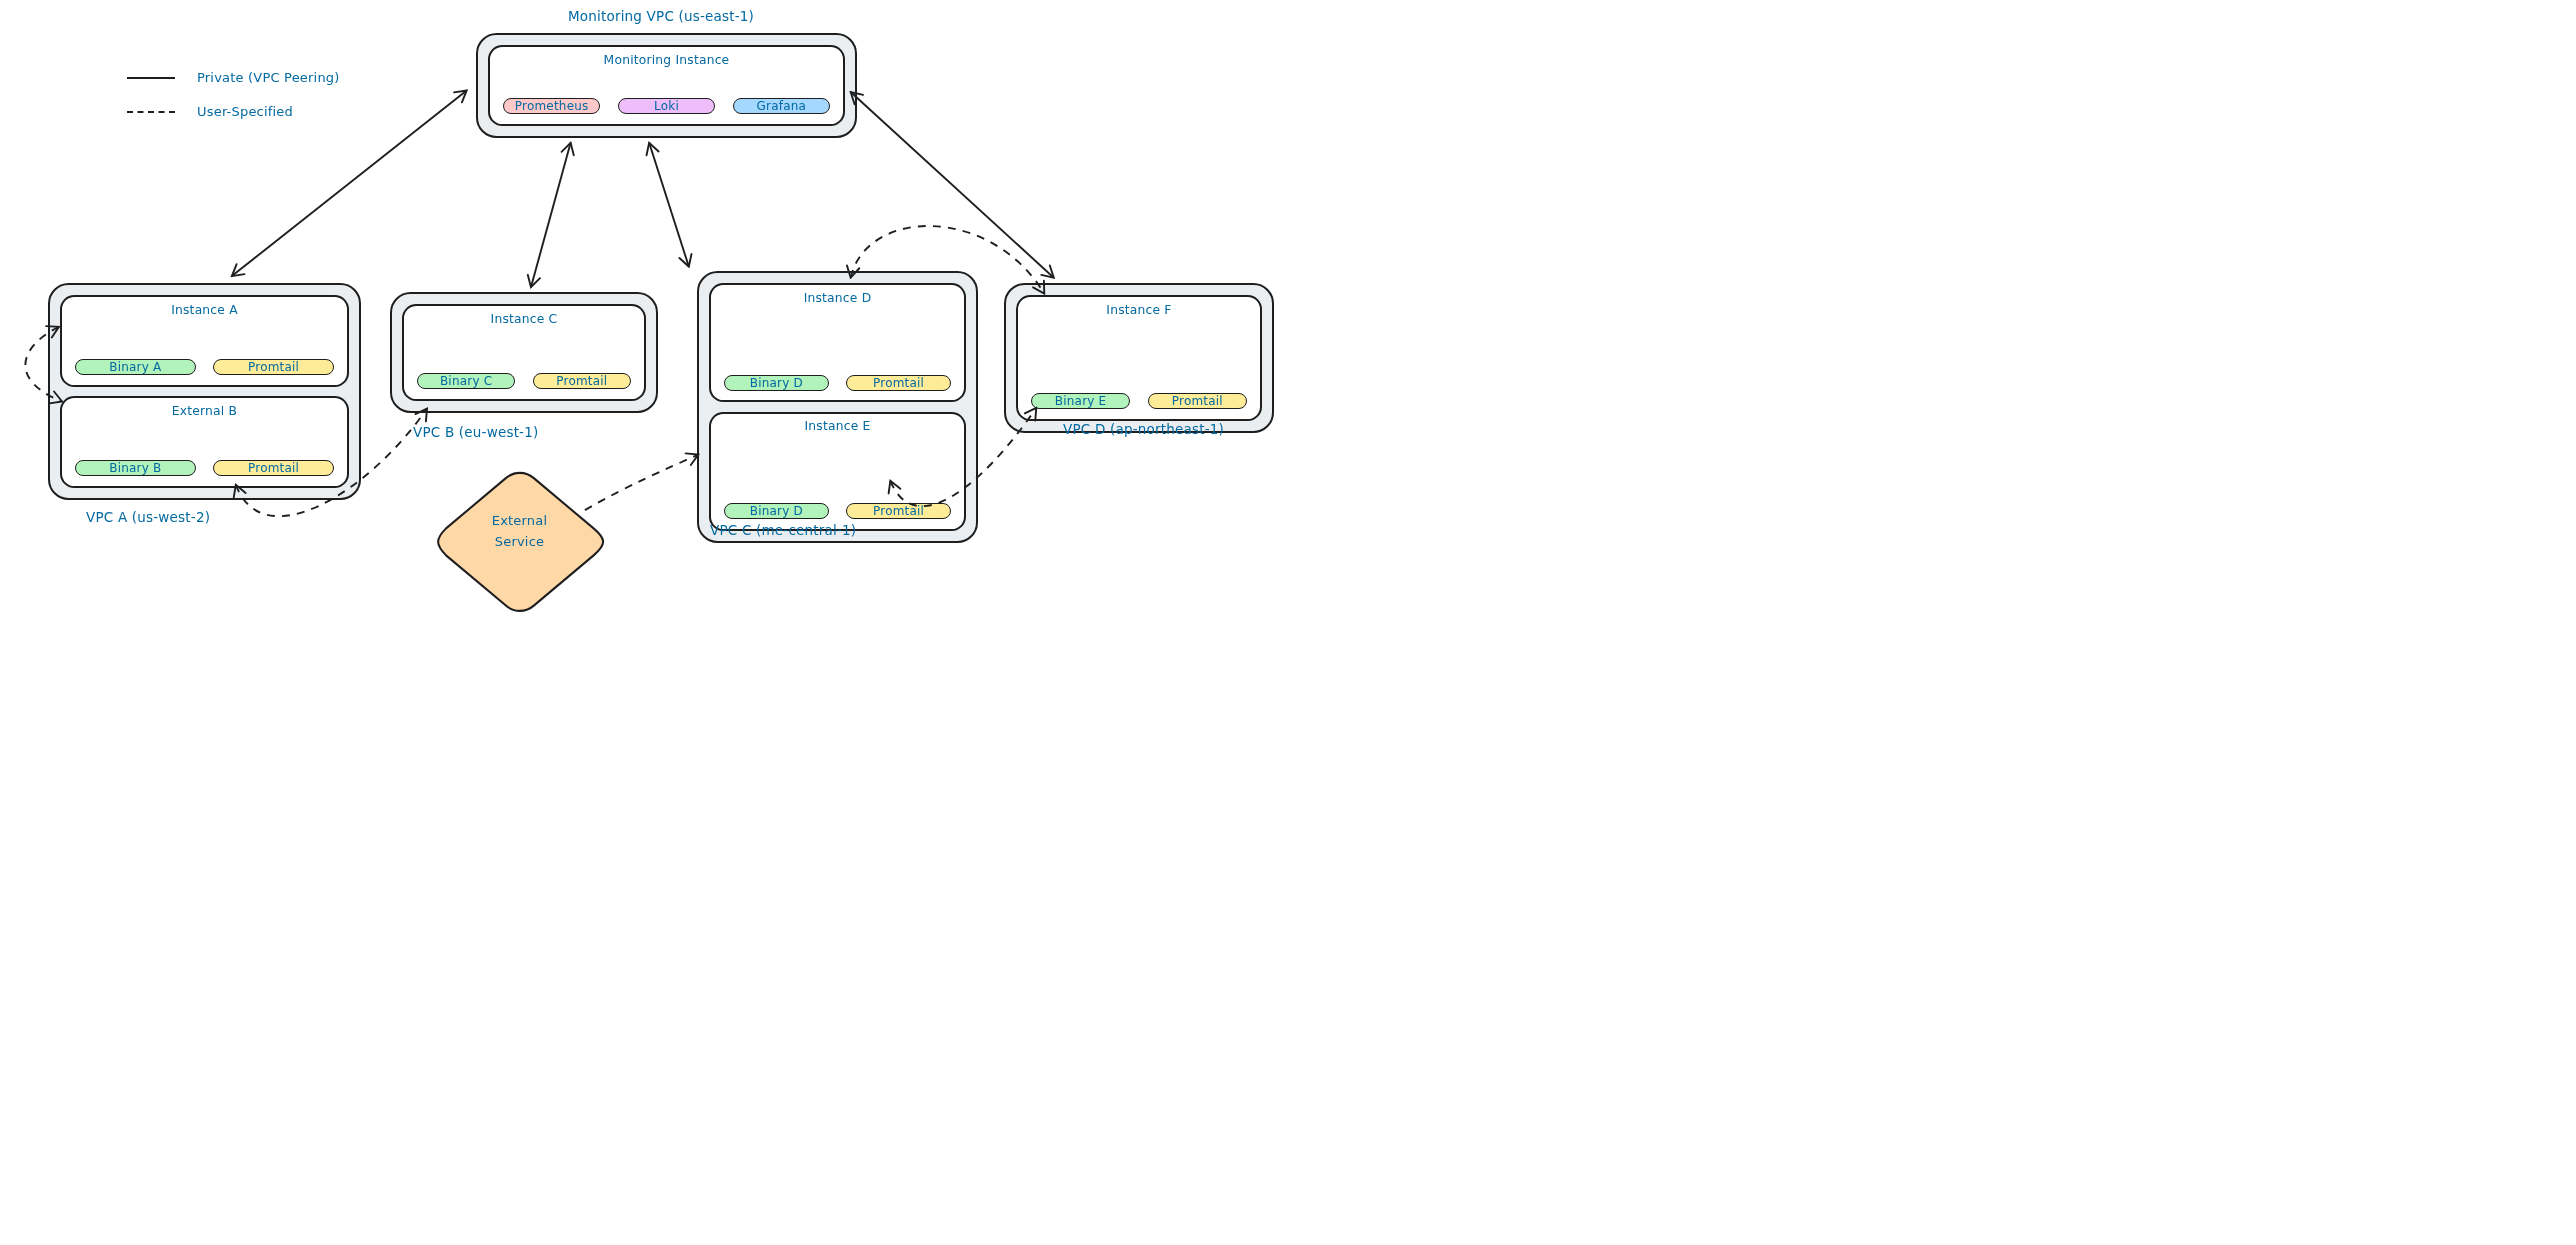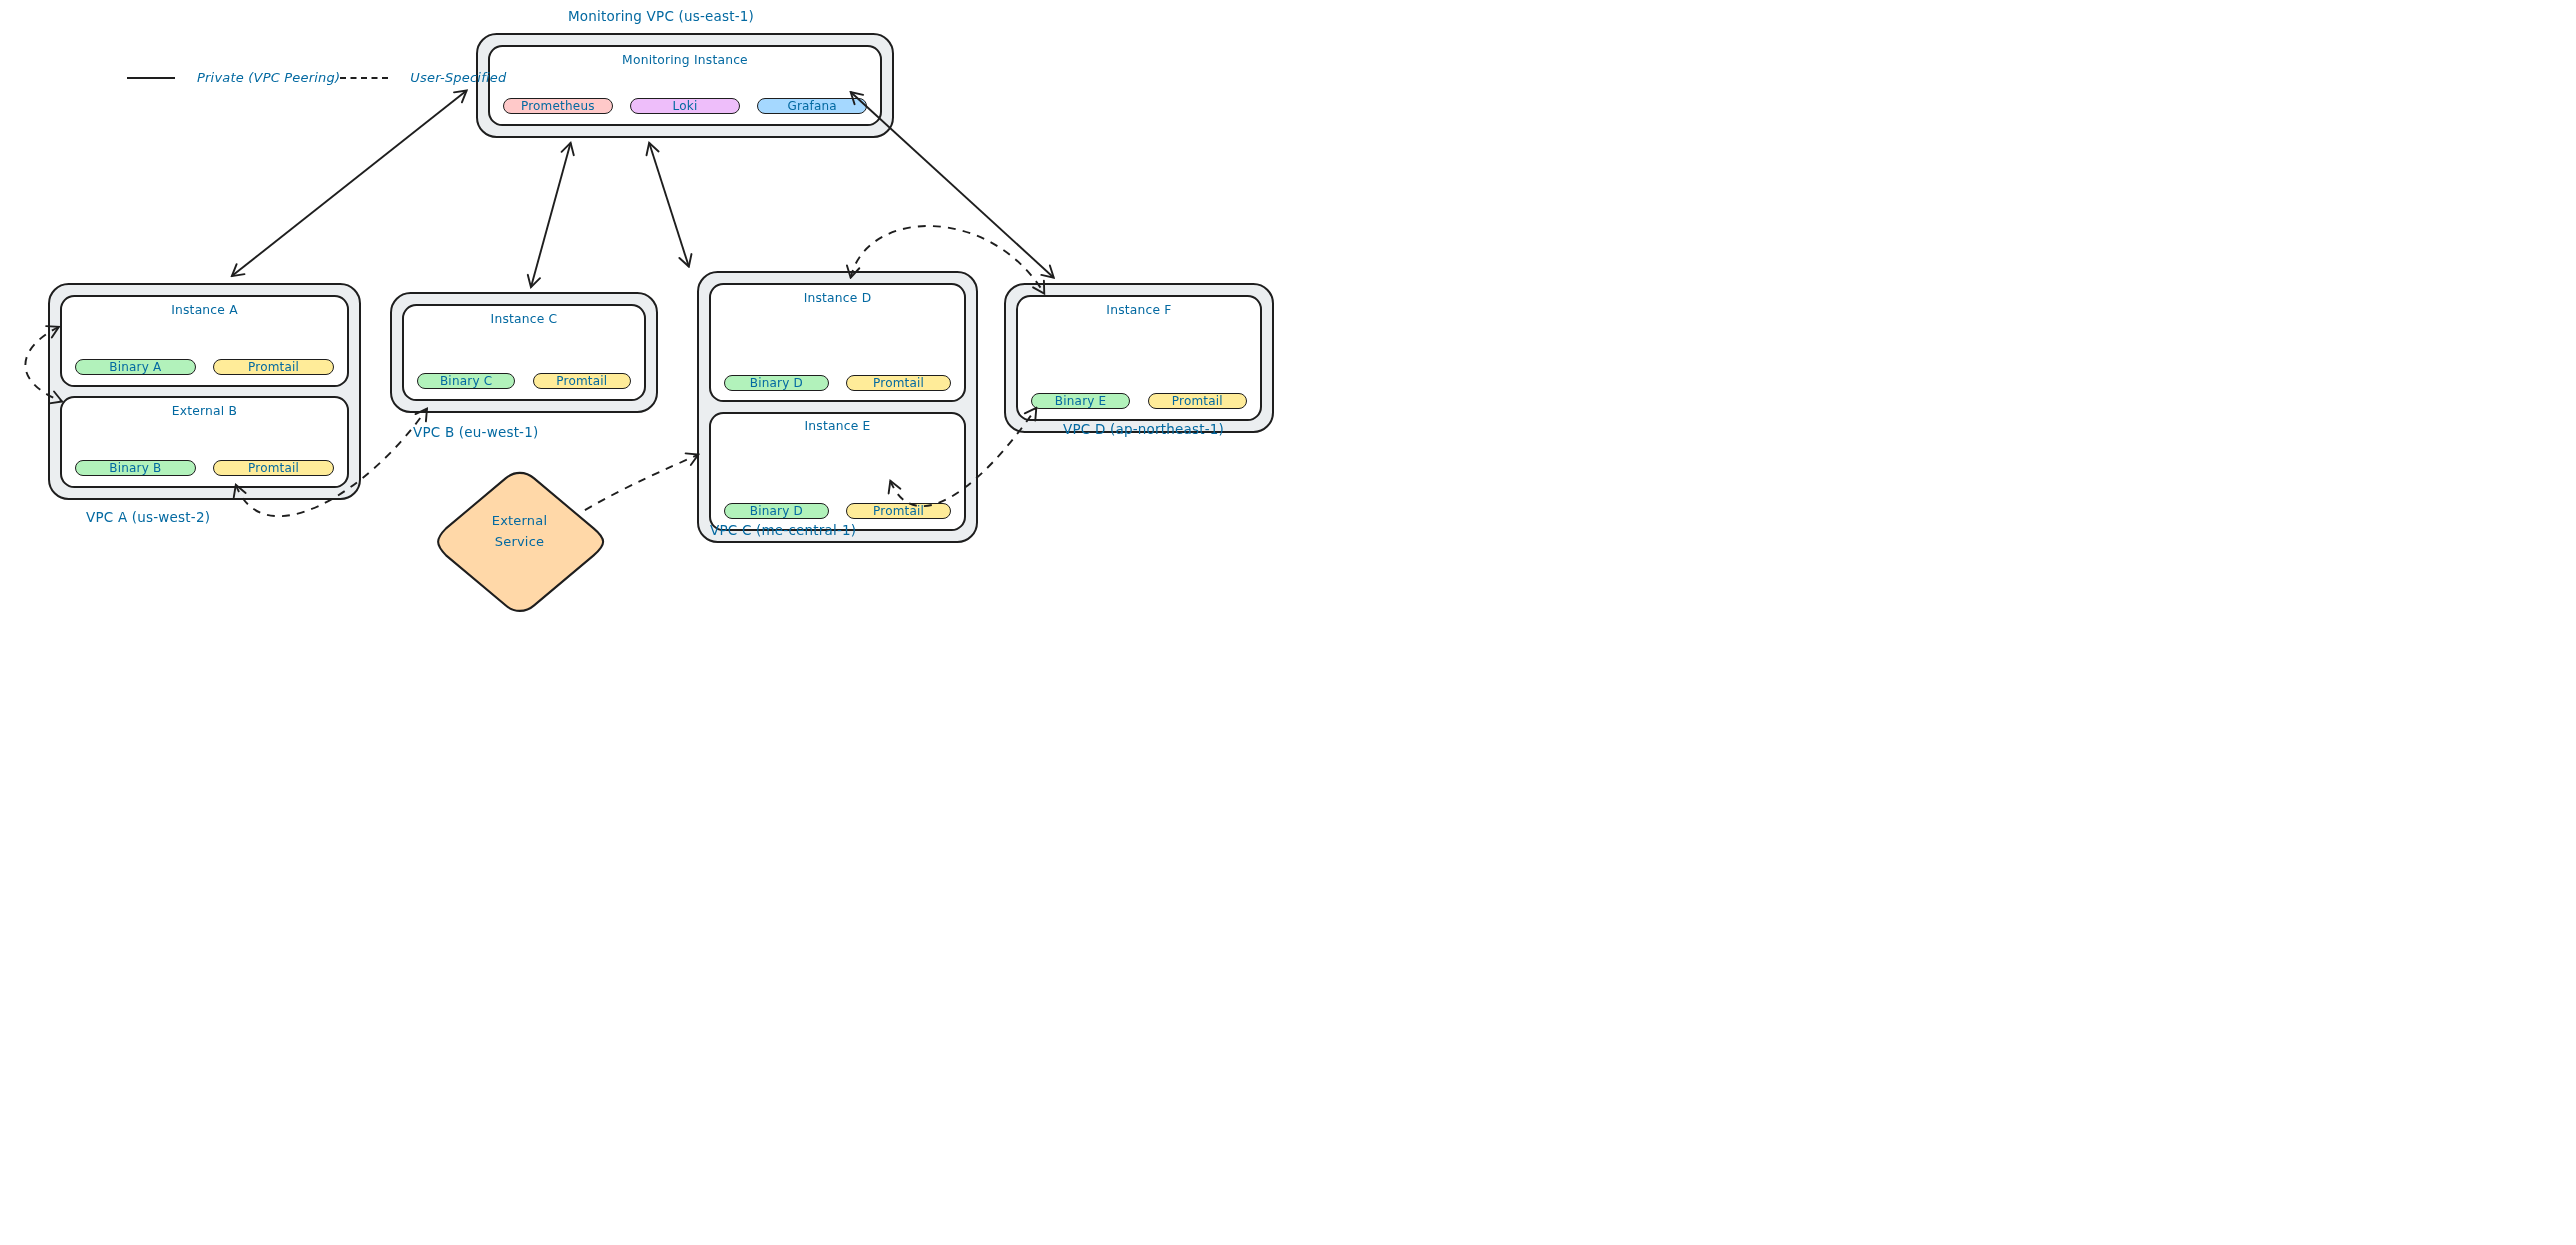--- a/index.html
+++ b/index.html
@@ -20,36 +20,36 @@
   .chips{display:flex;flex:1;gap:17.5px;align-items:flex-end;justify-content:center;min-height:0;}
   .chip{
     flex:1;border:1.7px solid #1e1e1e;border-radius:10.3px;display:flex;align-items:center;justify-content:center;
     font-size:12px;letter-spacing:0.2px;font-weight:500;min-height:0;
   }
   .c-green{background:#b2f2bb;}
   .c-yellow{background:#ffec99;}
   .c-pink{background:#ffc9c9;}
   .c-purple{background:#eebefa;}
   .c-blue{background:#a5d8ff;}
-  .legend{position:absolute;left:127px;top:70px;display:flex;font-style:italic;}
+  .legend{position:absolute;left:127px;top:70px;display:flex;flex-direction:column;gap:19px;}
   .legend .row{display:flex;align-items:center;gap:22px;}
   .legend .sample{width:48px;height:0;border-top:2.4px solid #1e1e1e;}
   .legend .sample.dash{border-top-style:dashed;}
   .legend .ltext{font-size:13px;letter-spacing:0.2px;font-weight:500;white-space:nowrap;}
   svg.arrows{position:absolute;left:0;top:0;width:1288px;height:622px;pointer-events:none;}
   .ext-label{position:absolute;text-align:center;font-size:13px;letter-spacing:0.2px;font-weight:500;line-height:20.6px;}
 </style>
 </head>
 <body>
 
 <div class="canvas">
 
   <div class="lbl" style="left:476px;top:8px;width:370px;text-align:center;">Monitoring VPC (us-east-1)</div>
 
-  <div class="vpc" style="left:476px;top:33px;width:418px;height:105px;">
+  <div class="vpc" style="left:476px;top:33px;width:381px;height:105px;">
     <div class="instance">
       <div class="ilabel">Monitoring Instance</div>
       <div class="chips">
         <div class="chip c-pink">Prometheus</div>
         <div class="chip c-purple">Loki</div>
         <div class="chip c-blue">Grafana</div>
       </div>
     </div>
   </div>
 

